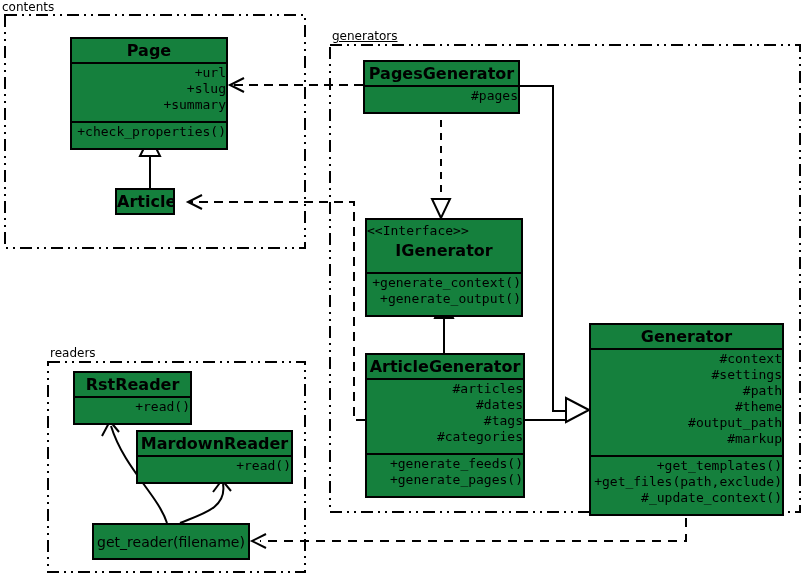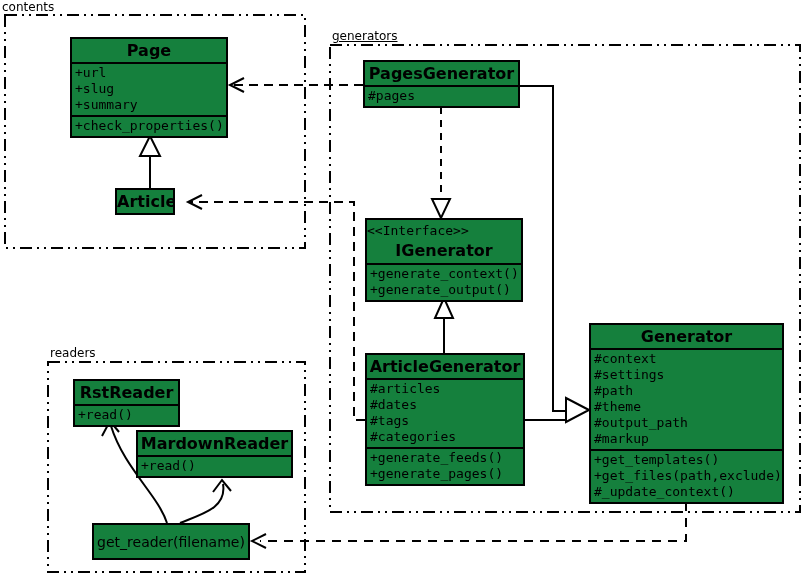--- a/index.html
+++ b/index.html
@@ -20,22 +20,22 @@
   .uml-title {
     font-family:"DejaVu Sans", sans-serif;
     font-weight:bold; font-size:16px; line-height:23px;
     text-align:center; white-space:nowrap; overflow:hidden;
   }
   .uml-stereotype {
     font-family:"DejaVu Sans Mono", monospace;
     font-weight:normal; font-size:13px; line-height:18px;
     white-space:nowrap;
   }
-  .uml-title-2line {line-height:21px; padding-bottom:2px;}
-  .uml-section {border-top:2px solid #000; padding:1px 0 2px 3px;}
+  .uml-title-2line {line-height:21px; padding-bottom:11px;}
+  .uml-section {border-top:2px solid #000; padding:1px 0 8px 3px;text-align:right;}
   .uml-line {
     font-family:"DejaVu Sans Mono", monospace;
     font-size:13px; line-height:16px; white-space:pre; overflow:hidden;
   }
   .uml-simple {
     display:flex; align-items:center; justify-content:center;
     font-size:14px; white-space:nowrap;
   }
 </style>
 </head>
@@ -138,21 +138,21 @@
       <div class="uml-line">#output_path</div>
       <div class="uml-line">#markup</div>
     </div>
     <div class="uml-section">
       <div class="uml-line">+get_templates()</div>
       <div class="uml-line">+get_files(path,exclude)</div>
       <div class="uml-line">#_update_context()</div>
     </div>
   </div>
 
-  <div class="uml-class" style="left:73px; top:379px; width:107px;">
+  <div class="uml-class" style="left:73px; top:371px; width:119px;">
     <div class="uml-title">RstReader</div>
     <div class="uml-section">
       <div class="uml-line">+read()</div>
     </div>
   </div>
 
   <div class="uml-class" style="left:136px; top:430px; width:157px;">
     <div class="uml-title">MardownReader</div>
     <div class="uml-section">
       <div class="uml-line">+read()</div>

